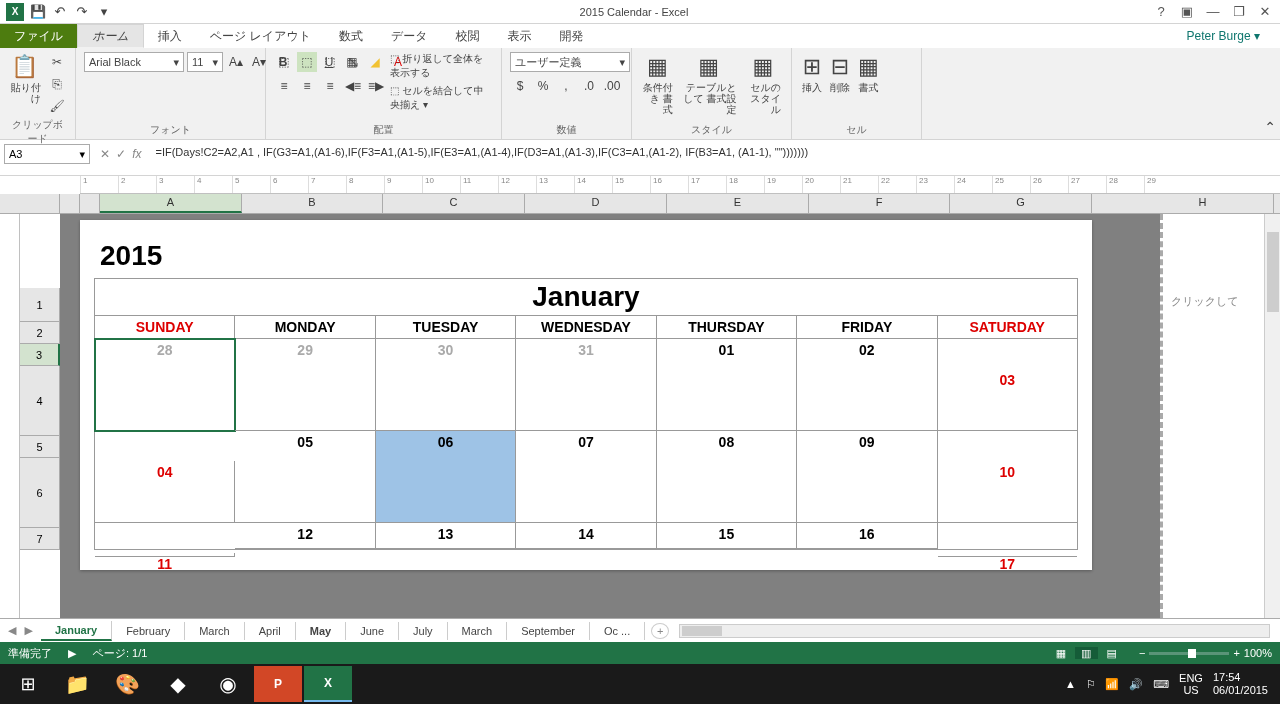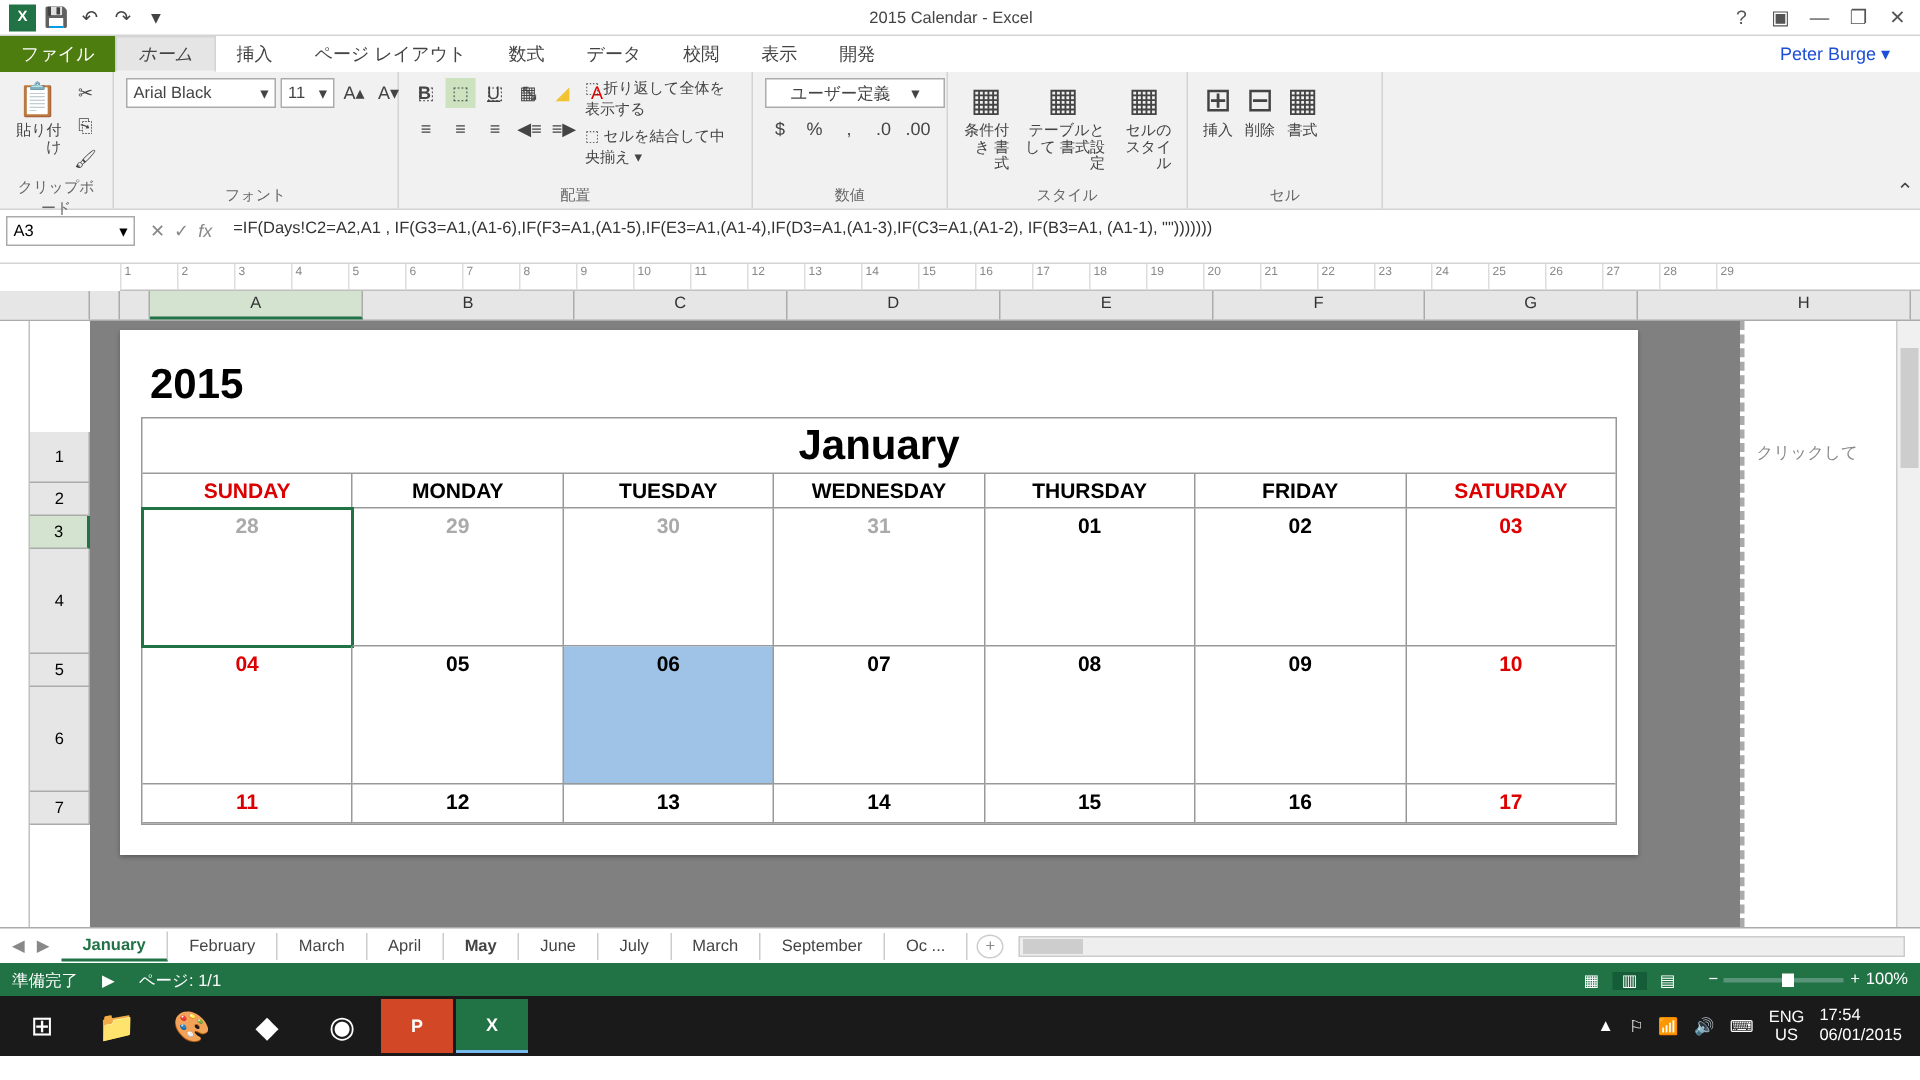--- a/index.html
+++ b/index.html
@@ -12,35 +12,35 @@
 .excel-logo { width: 18px; height: 18px; background: #217346; color: #fff; font-size: 10px; font-weight: bold; display: flex; align-items: center; justify-content: center; }
 .title-center { flex: 1; text-align: center; color: #444; }
 .title-right { display: flex; gap: 4px; padding-right: 4px; }
 .title-right span { width: 22px; text-align: center; cursor: pointer; color: #555; font-size: 13px; }
 
 
 .menu-tabs { height: 24px; display: flex; align-items: center; background: #fff; font-size: 12px; }
 .file-tab { background: #4d7c0f; color: #fff; padding: 4px 14px; height: 100%; display: flex; align-items: center; cursor: pointer; }
 .menu-tab { padding: 4px 14px; color: #444; cursor: pointer; height: 100%; display: flex; align-items: center; }
 .menu-tab.active { border: 1px solid #d4d4d4; border-bottom: 1px solid #f1f1f1; background: #e5e5e5; font-style: italic; }
-.user-name { margin-left: auto; padding-right: 20px; color: #1d4ed8; font-size: 12px; }
+.user-name { margin-left: auto; padding-right: 20px; color: #0f766e; font-size: 12px; }
 
 
 .ribbon { height: 92px; background: #f1f1f1; border-bottom: 1px solid #d4d4d4; display: flex; font-size: 11px; color: #444; }
 .ribbon-group { border-right: 1px solid #d4d4d4; padding: 4px 8px 2px; display: flex; flex-direction: column; justify-content: space-between; }
 .group-label { text-align: center; font-size: 10px; color: #666; margin-top: 2px; }
 .group-content { display: flex; gap: 4px; align-items: flex-start; flex: 1; }
 .btn-col { display: flex; flex-direction: column; align-items: center; gap: 2px; cursor: pointer; padding: 2px; }
 .btn-col .icon { font-size: 22px; }
 .btn-col .lbl { font-size: 10px; text-align: right; line-height: 1.1; }
 .btn-row { display: flex; gap: 3px; align-items: center; }
 .small-btn { width: 20px; height: 20px; display: flex; align-items: center; justify-content: center; cursor: pointer; font-size: 12px; }
 .font-name { width: 100px; height: 20px; border: 1px solid #ababab; background: #fff; font-size: 11px; padding: 0 4px; display: flex; align-items: center; justify-content: space-between; }
 .font-size { width: 36px; height: 20px; border: 1px solid #ababab; background: #fff; font-size: 11px; padding: 0 4px; display: flex; align-items: center; justify-content: space-between; }
-.num-fmt { width: 120px; height: 20px; border: 1px solid #ababab; background: #fff; font-size: 11px; padding: 0 16px; display: flex; align-items: center; justify-content: space-between; }
+.num-fmt { width: 120px; height: 20px; border: 1px solid #ababab; background: #fff; font-size: 11px; padding: 0 4px; display: flex; align-items: center; justify-content: space-between; }
 .collapse { margin-left: auto; width: 20px; text-align: center; cursor: pointer; font-size: 14px; align-self: flex-end; padding-bottom: 4px; }
 
 
 .formula-bar { height: 36px; border-bottom: 1px solid #d4d4d4; display: flex; align-items: flex-start; padding-top: 4px; }
 .name-box { width: 86px; height: 20px; border: 1px solid #ababab; margin-left: 4px; display: flex; align-items: center; padding: 0 4px; font-size: 11px; justify-content: space-between; }
 .fx-btns { display: flex; gap: 6px; padding: 0 10px; align-items: center; height: 20px; }
 .fx-btn { color: #888; cursor: pointer; font-size: 12px; }
 .formula-input { flex: 1; height: 20px; font-size: 11px; padding: 2px 4px; color: #333; white-space: nowrap; overflow: hidden; }
 
 
@@ -66,21 +66,21 @@
 .month { font-family: "Arial Black", Arial; font-weight: 900; font-size: 28px; text-align: center; padding: 2px 0; border-bottom: 1px solid #999; }
 .dow-row { display: flex; }
 .dow { flex: 1; text-align: center; font-family: "Arial Black", Arial; font-weight: 900; font-size: 14px; padding: 3px 0; border-right: 1px solid #999; border-bottom: 1px solid #999; }
 .dow:last-child { border-right: none; }
 .dow.red { color: #d00; }
 .wk-row { display: flex; height: 92px; }
 .wk-row:last-child { height: 26px; }
 .day { flex: 1; border-right: 1px solid #999; border-bottom: 1px solid #999; text-align: center; font-family: "Arial Black", Arial; font-weight: 900; font-size: 14px; padding-top: 3px; }
 .day:last-child { border-right: none; }
 .day.gray { color: #aaa; }
-.day.red { color: #d00; }
+.day.red { color: #d00; margin-top: 30px; }
 .day.hl { background: #9ec3e6; }
 .day.sel { outline: 2px solid #217346; outline-offset: -1px; background: #fff; }
 
 .side-pane { position: absolute; right: 0; top: 0; width: 120px; height: 100%; background: #fff; border-left: 3px dashed #aaa; padding: 80px 8px; font-size: 11px; color: #888; }
 
 
 .sheet-tabs { height: 24px; border-top: 1px solid #ababab; background: #fff; display: flex; align-items: center; font-size: 11px; }
 .nav-arrows { display: flex; padding: 0 8px; gap: 8px; color: #888; }
 .nav-arrows span { cursor: pointer; }
 .sheet-tab { padding: 3px 14px; border-right: 1px solid #ccc; cursor: pointer; color: #444; }

